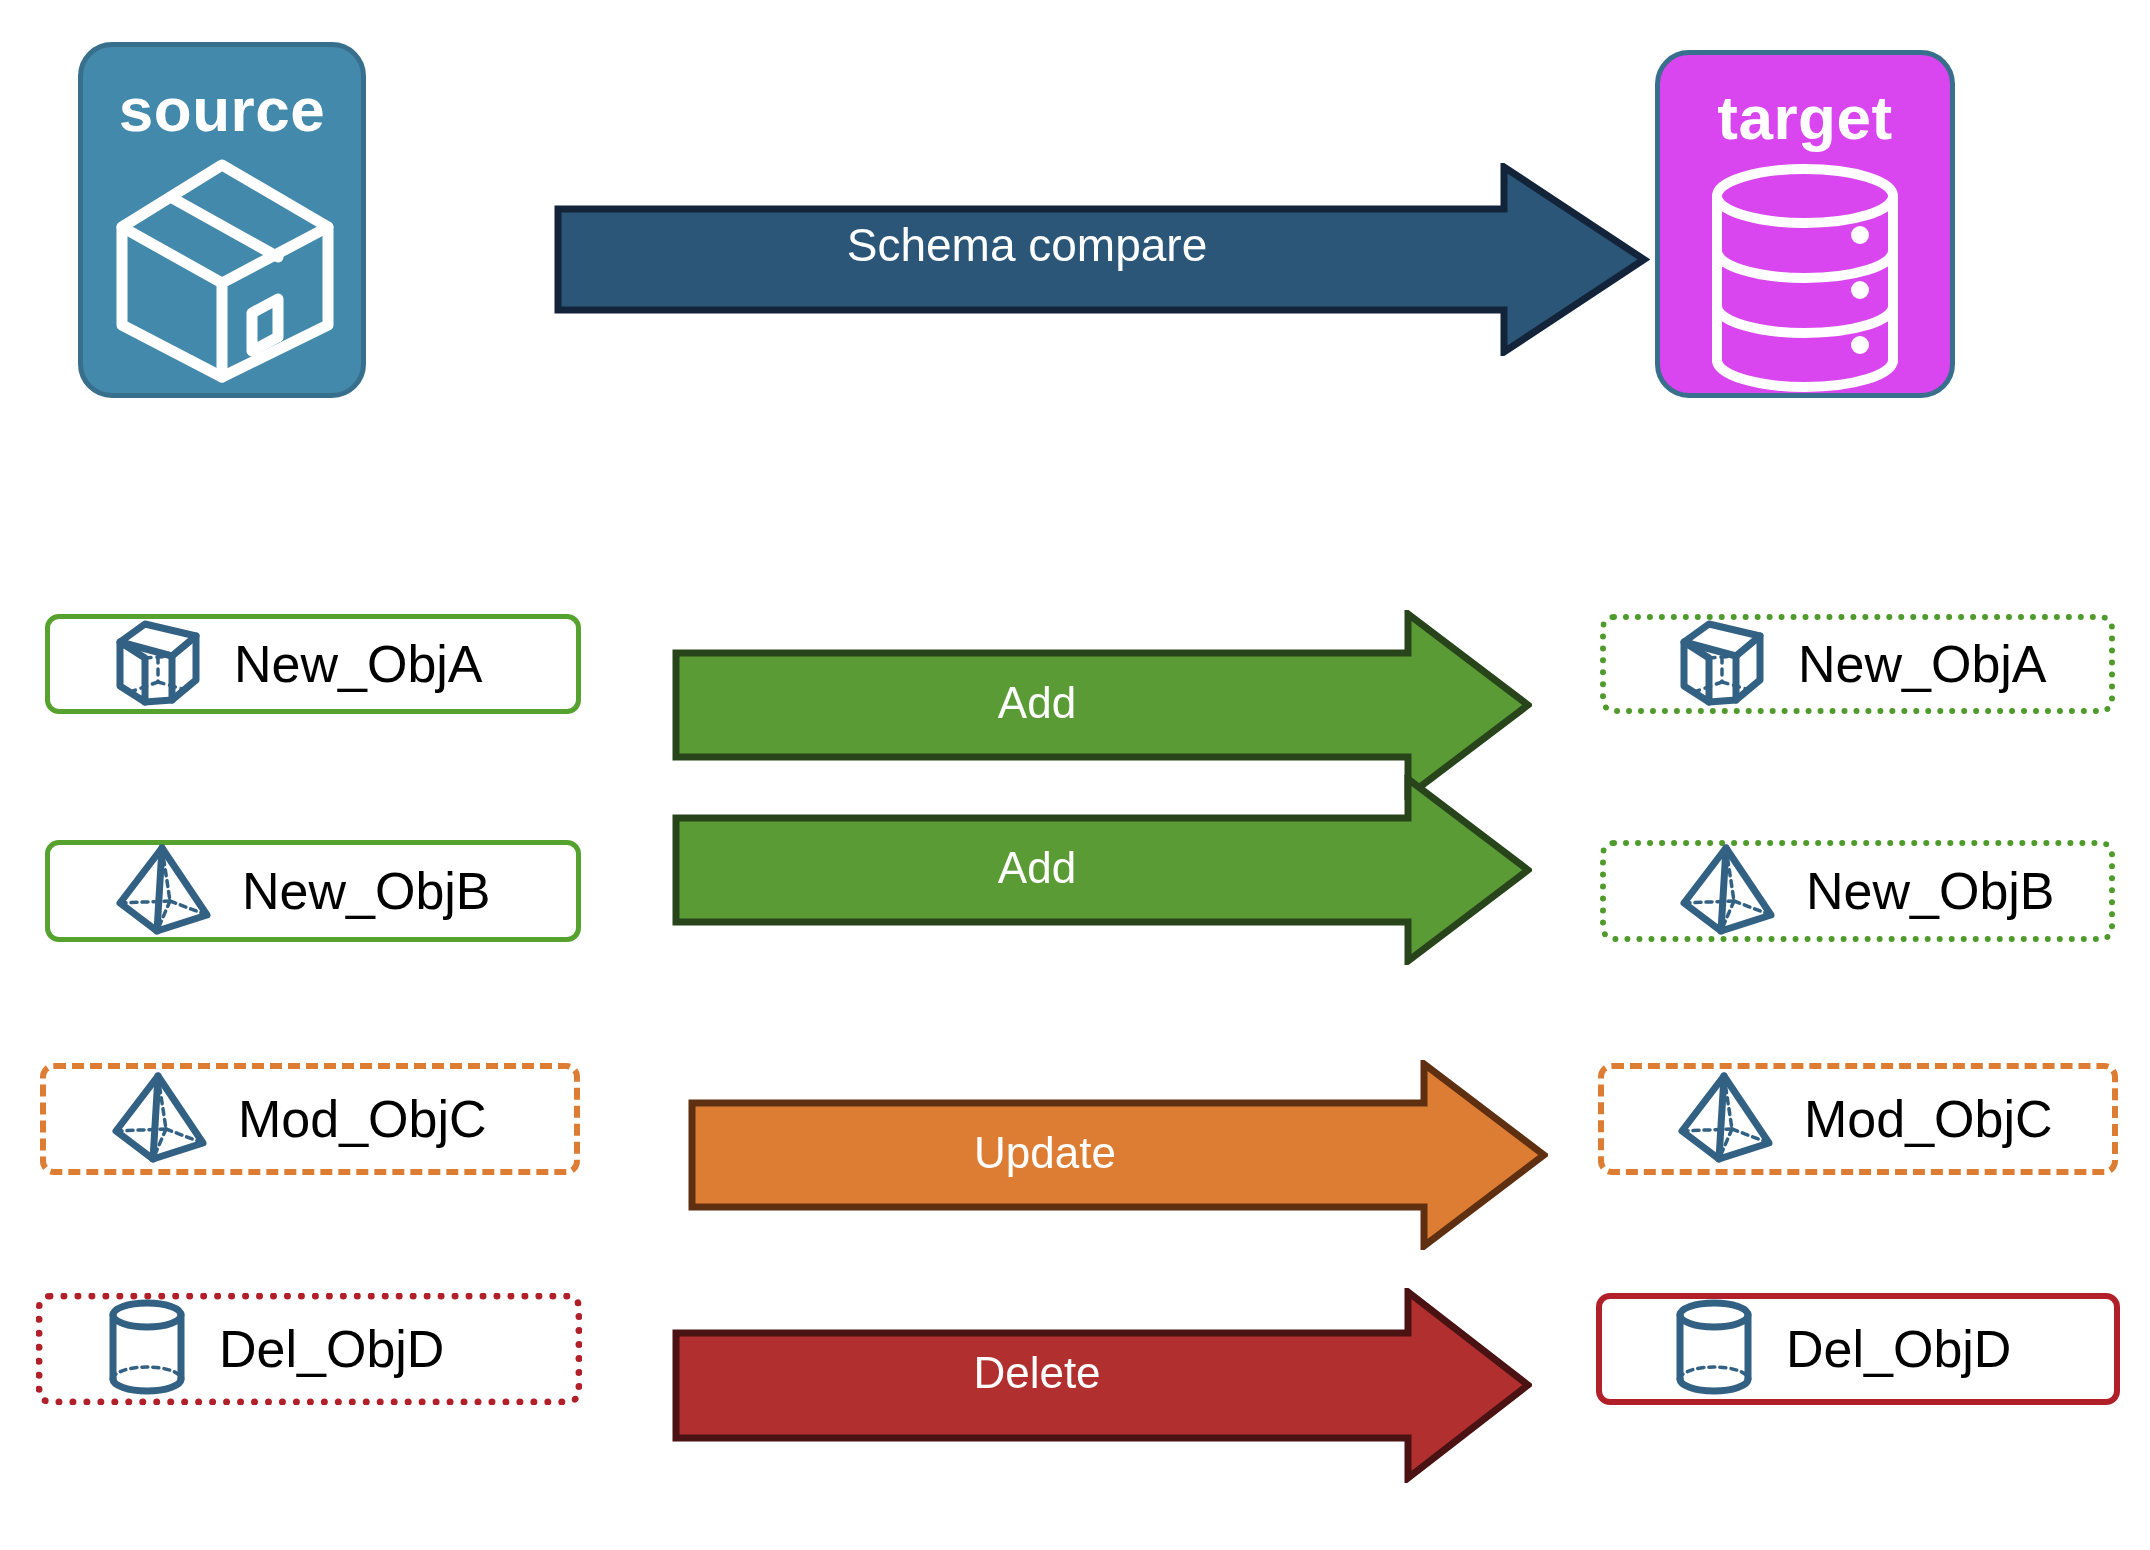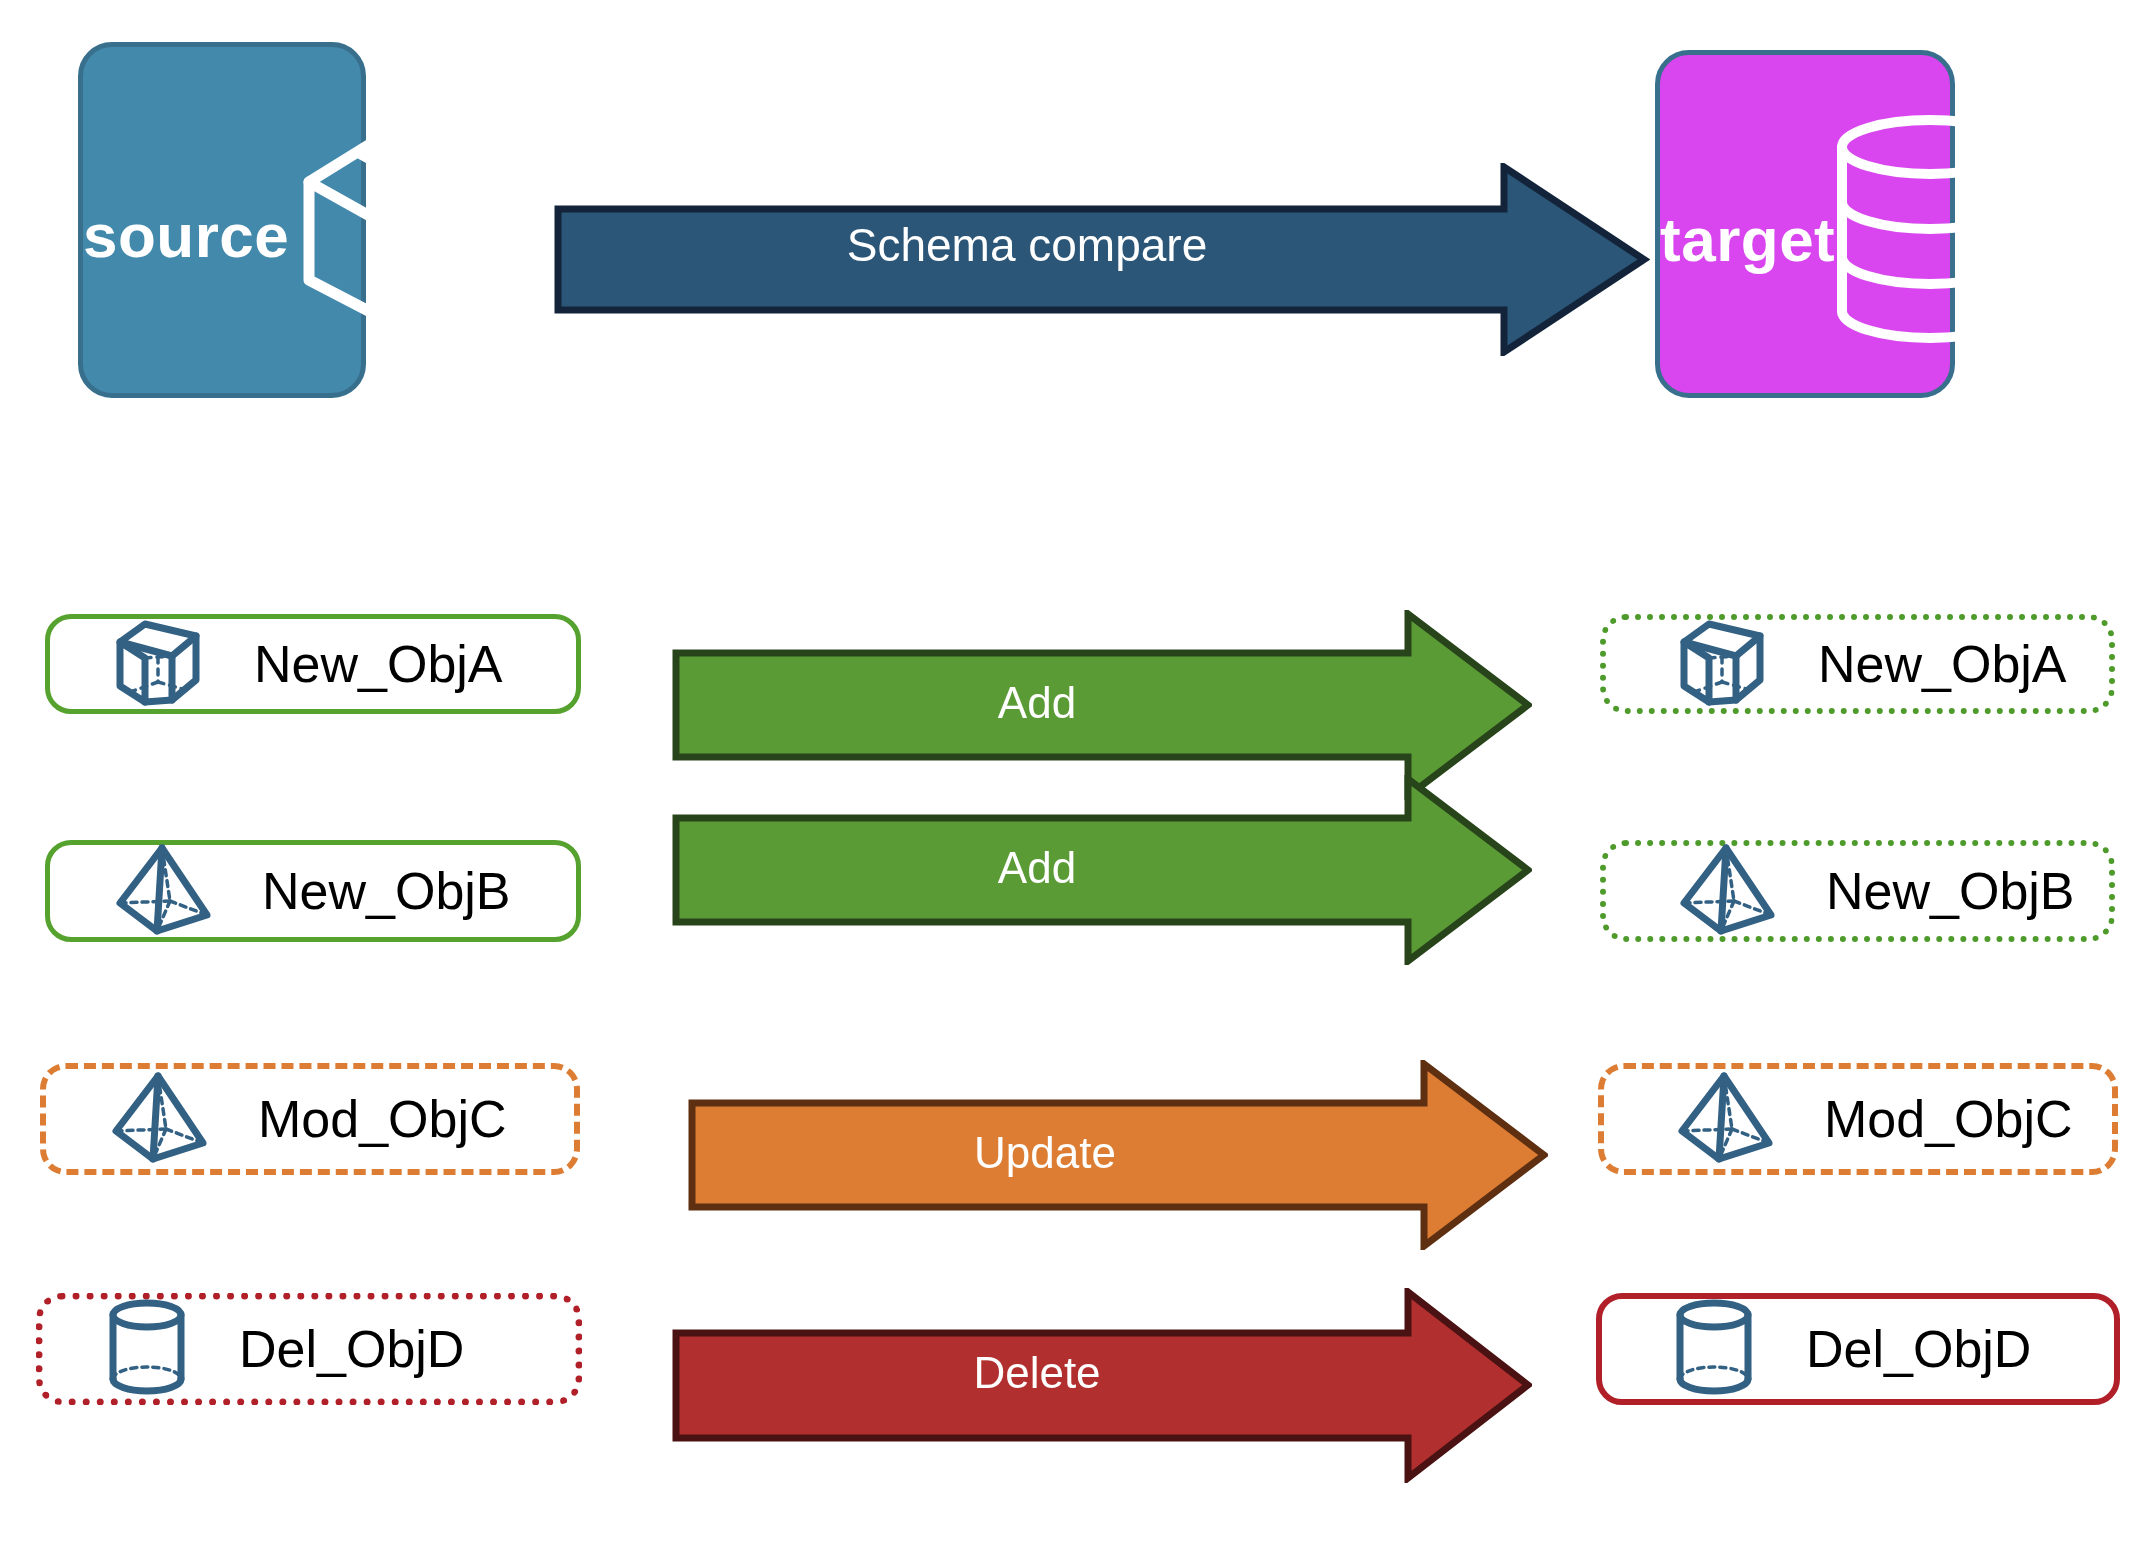--- a/index.html
+++ b/index.html
@@ -18,21 +18,21 @@
     background: #ffffff;
     overflow: hidden;
   }
 
   
   .endpoint {
     position: absolute;
     border-radius: 34px;
     box-sizing: border-box;
     display: flex;
-    flex-direction: row;
+    flex-direction: column;
     align-items: center;
   }
   .endpoint .ep-title {
     font-size: 62px;
     font-weight: bold;
     color: #ffffff;
     letter-spacing: 0.5px;
     margin-top: 32px;
     line-height: 1;
   }
@@ -78,24 +78,23 @@
     top: 55px;
     font-size: 46px;
     padding-right: 150px;
   }
 
   
   .obj-box {
     position: absolute;
     box-sizing: border-box;
     background: #ffffff;
-    border-radius: 26px;
+    border-radius: 14px;
     display: flex;
     align-items: center;
-    gap: 20px;
   }
   .obj-box .obj-icon {
     flex: 0 0 auto;
     margin-left: 62px;
   }
   .obj-box .obj-label {
     font-size: 52px;
     color: #000000;
     margin-left: 30px;
     white-space: nowrap;

